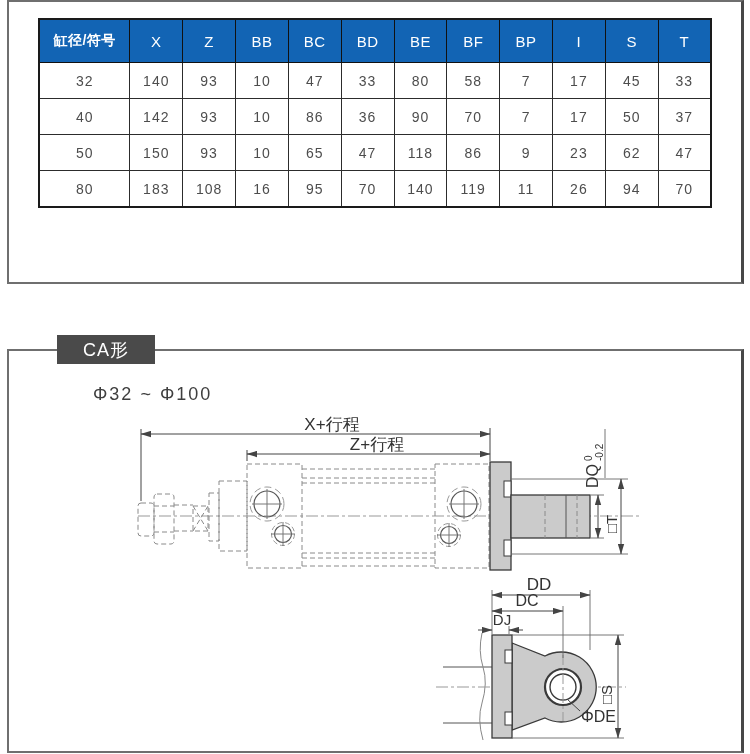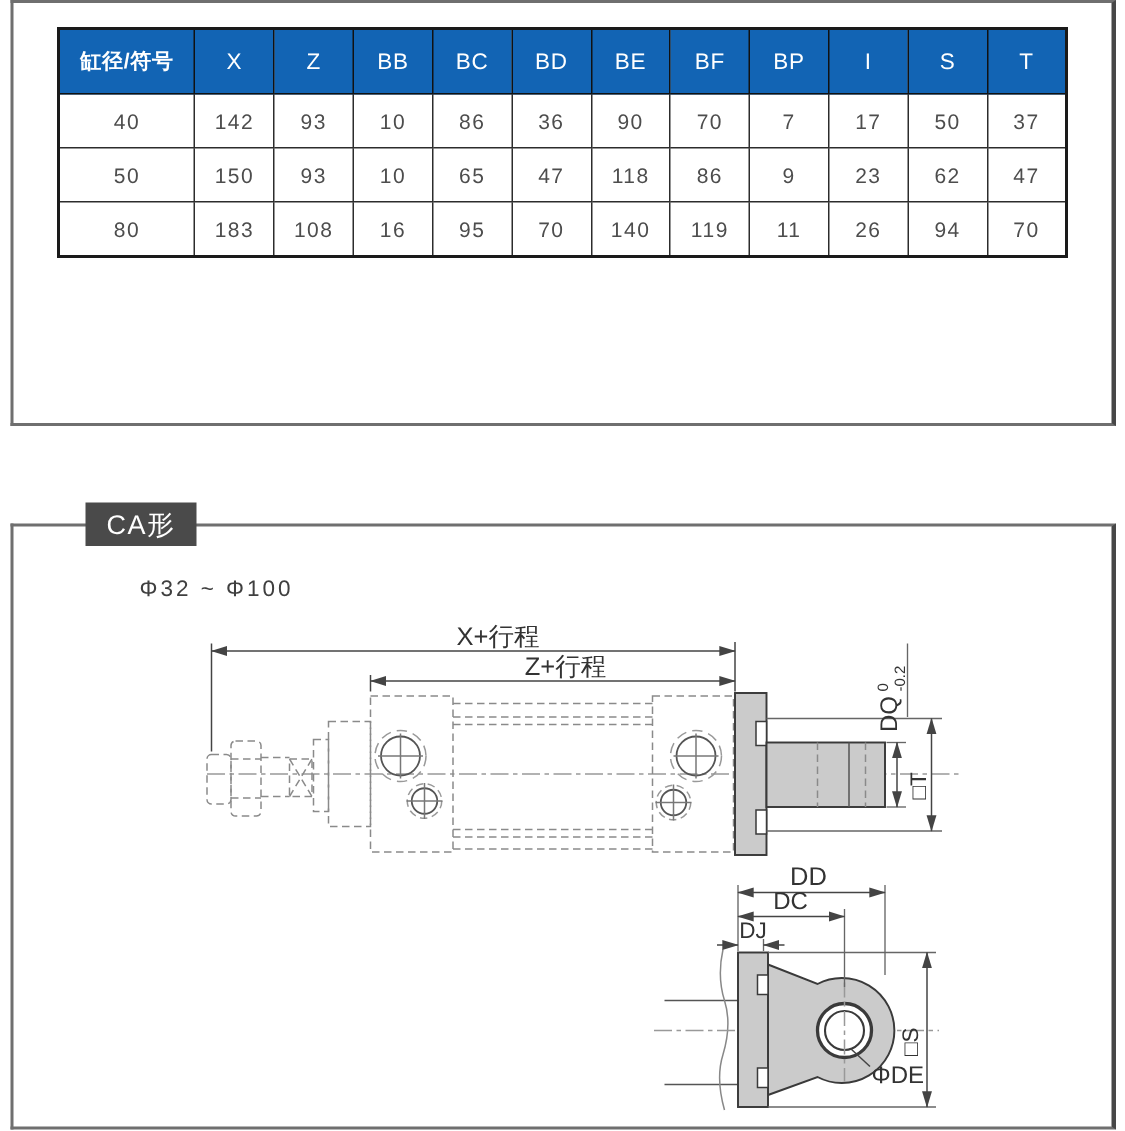--- a/index.html
+++ b/index.html
@@ -10,23 +10,23 @@
   #panel-drawing{left:7px;top:349px;width:737px;height:404px;}
   
   table.spec{position:absolute;left:38px;top:18px;width:674px;border-collapse:collapse;table-layout:fixed;
     border:2px solid #1a1a1a;}
   table.spec th{background:#1264b4;color:#fff;font-size:15px;font-weight:500;height:40px;
     border:1px solid #111;letter-spacing:.5px;}
   table.spec th.first{font-size:14px;font-weight:600;}
   table.spec td{color:#4d4d4d;font-size:14px;text-align:center;height:33px;border:1px solid #2c2c2c;
     letter-spacing:1px;}
   
-  .ca-label{position:absolute;left:57px;top:335px;width:74px;height:29px;background:#4a4a4a;color:#fff;
+  .ca-label{position:absolute;left:57px;top:335px;width:98px;height:29px;background:#4a4a4a;color:#fff;
     font-size:18px;display:flex;align-items:center;justify-content:center;letter-spacing:1px;z-index:3;}
-  .phi-range{position:absolute;left:93px;top:384px;color:#3f3f3f;font-size:15px;letter-spacing:2px;z-index:3;}
+  .phi-range{position:absolute;left:93px;top:384px;color:#3f3f3f;font-size:18px;letter-spacing:2px;z-index:3;}
   svg.draw{position:absolute;left:0;top:0;z-index:2;pointer-events:none;}
   svg text{font-family:"Liberation Sans",sans-serif;fill:#333;}
 </style>
 </head>
 <body>
 
 <div class="page">
 
   <div class="panel" id="panel-table"></div>
   <table class="spec">
@@ -40,20 +40,34 @@
           <th>BD</th>
           <th>BE</th>
           <th>BF</th>
           <th>BP</th>
           <th>I</th>
           <th>S</th>
           <th>T</th>
         </tr>
       </thead>
     <tbody id="spec-body">
+        <tr>
+          <td>32</td>
+          <td>140</td>
+          <td>93</td>
+          <td>10</td>
+          <td>47</td>
+          <td>33</td>
+          <td>80</td>
+          <td>58</td>
+          <td>7</td>
+          <td>17</td>
+          <td>45</td>
+          <td>33</td>
+        </tr>
         <tr>
           <td>40</td>
           <td>142</td>
           <td>93</td>
           <td>10</td>
           <td>86</td>
           <td>36</td>
           <td>90</td>
           <td>70</td>
           <td>7</td>

